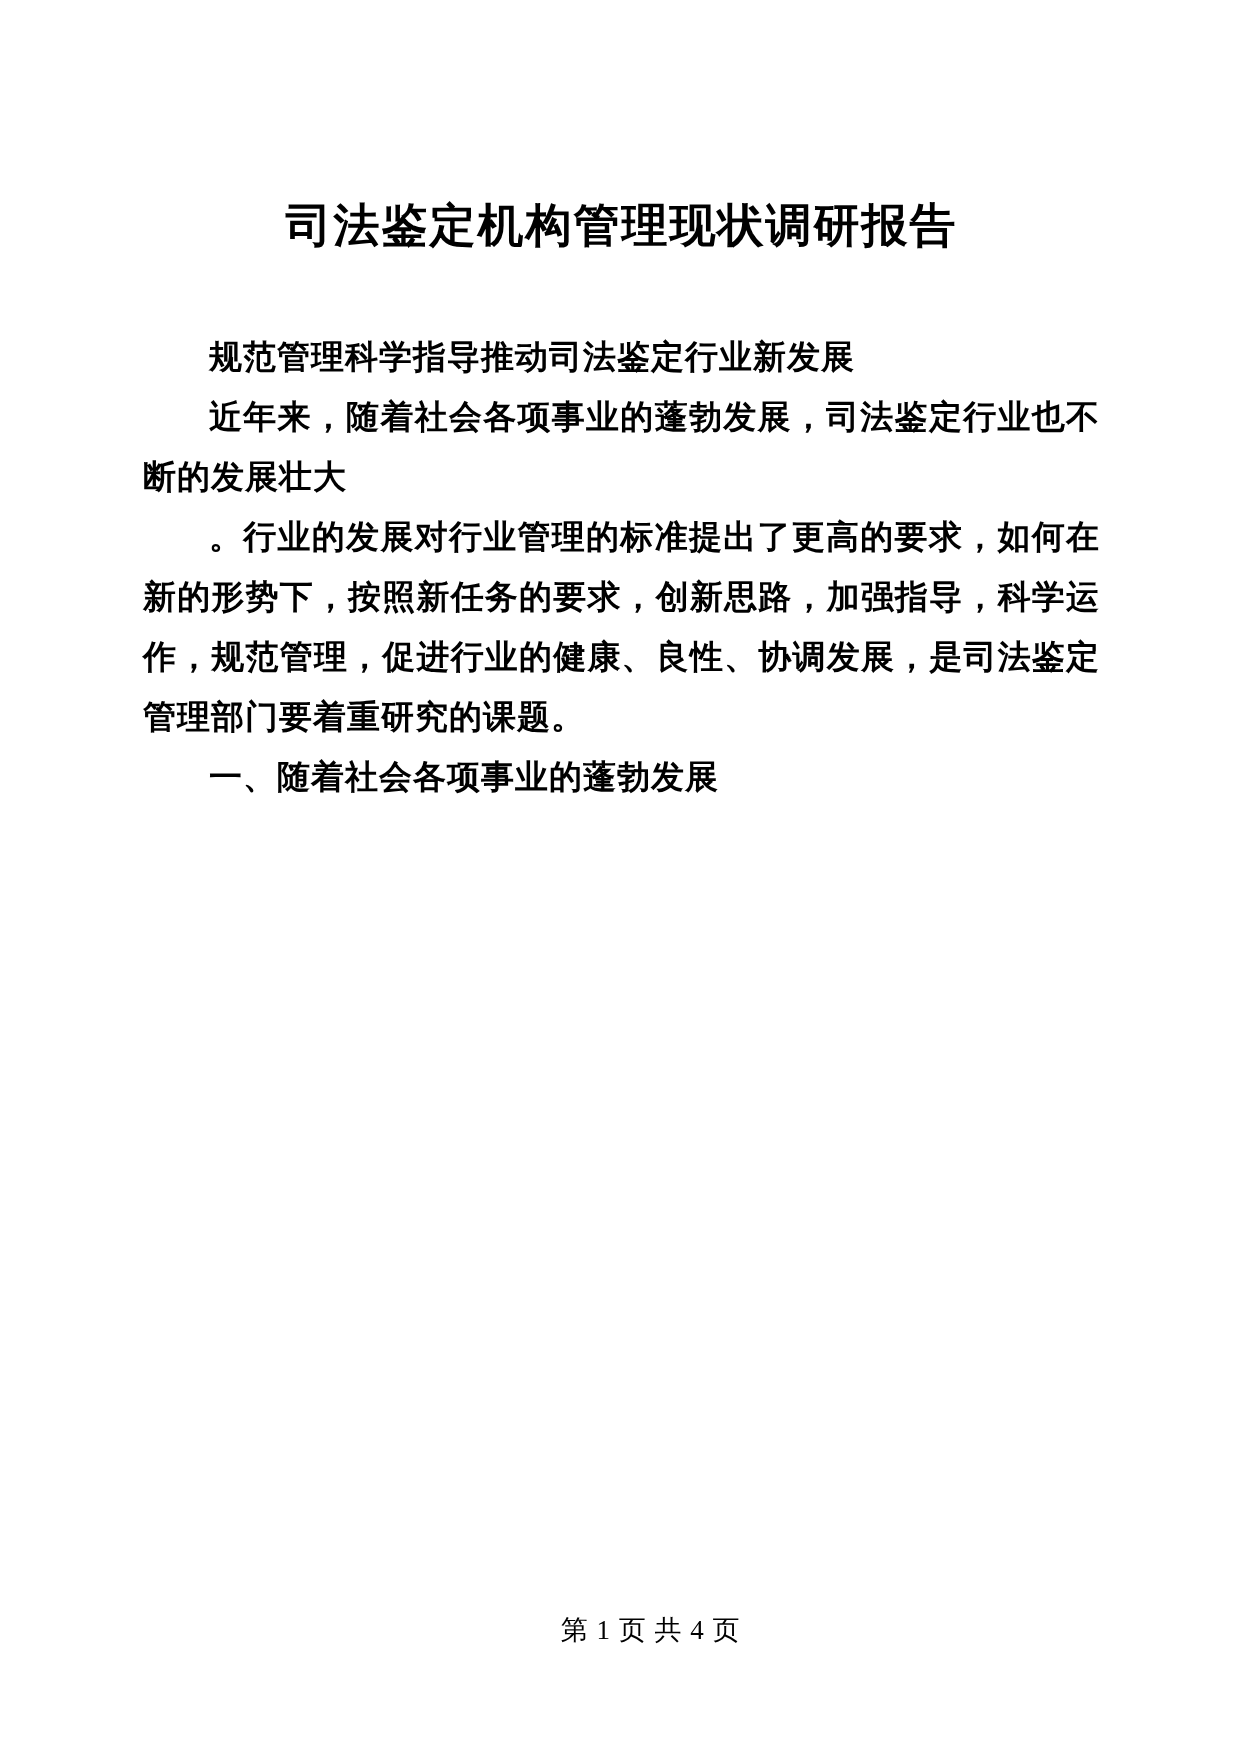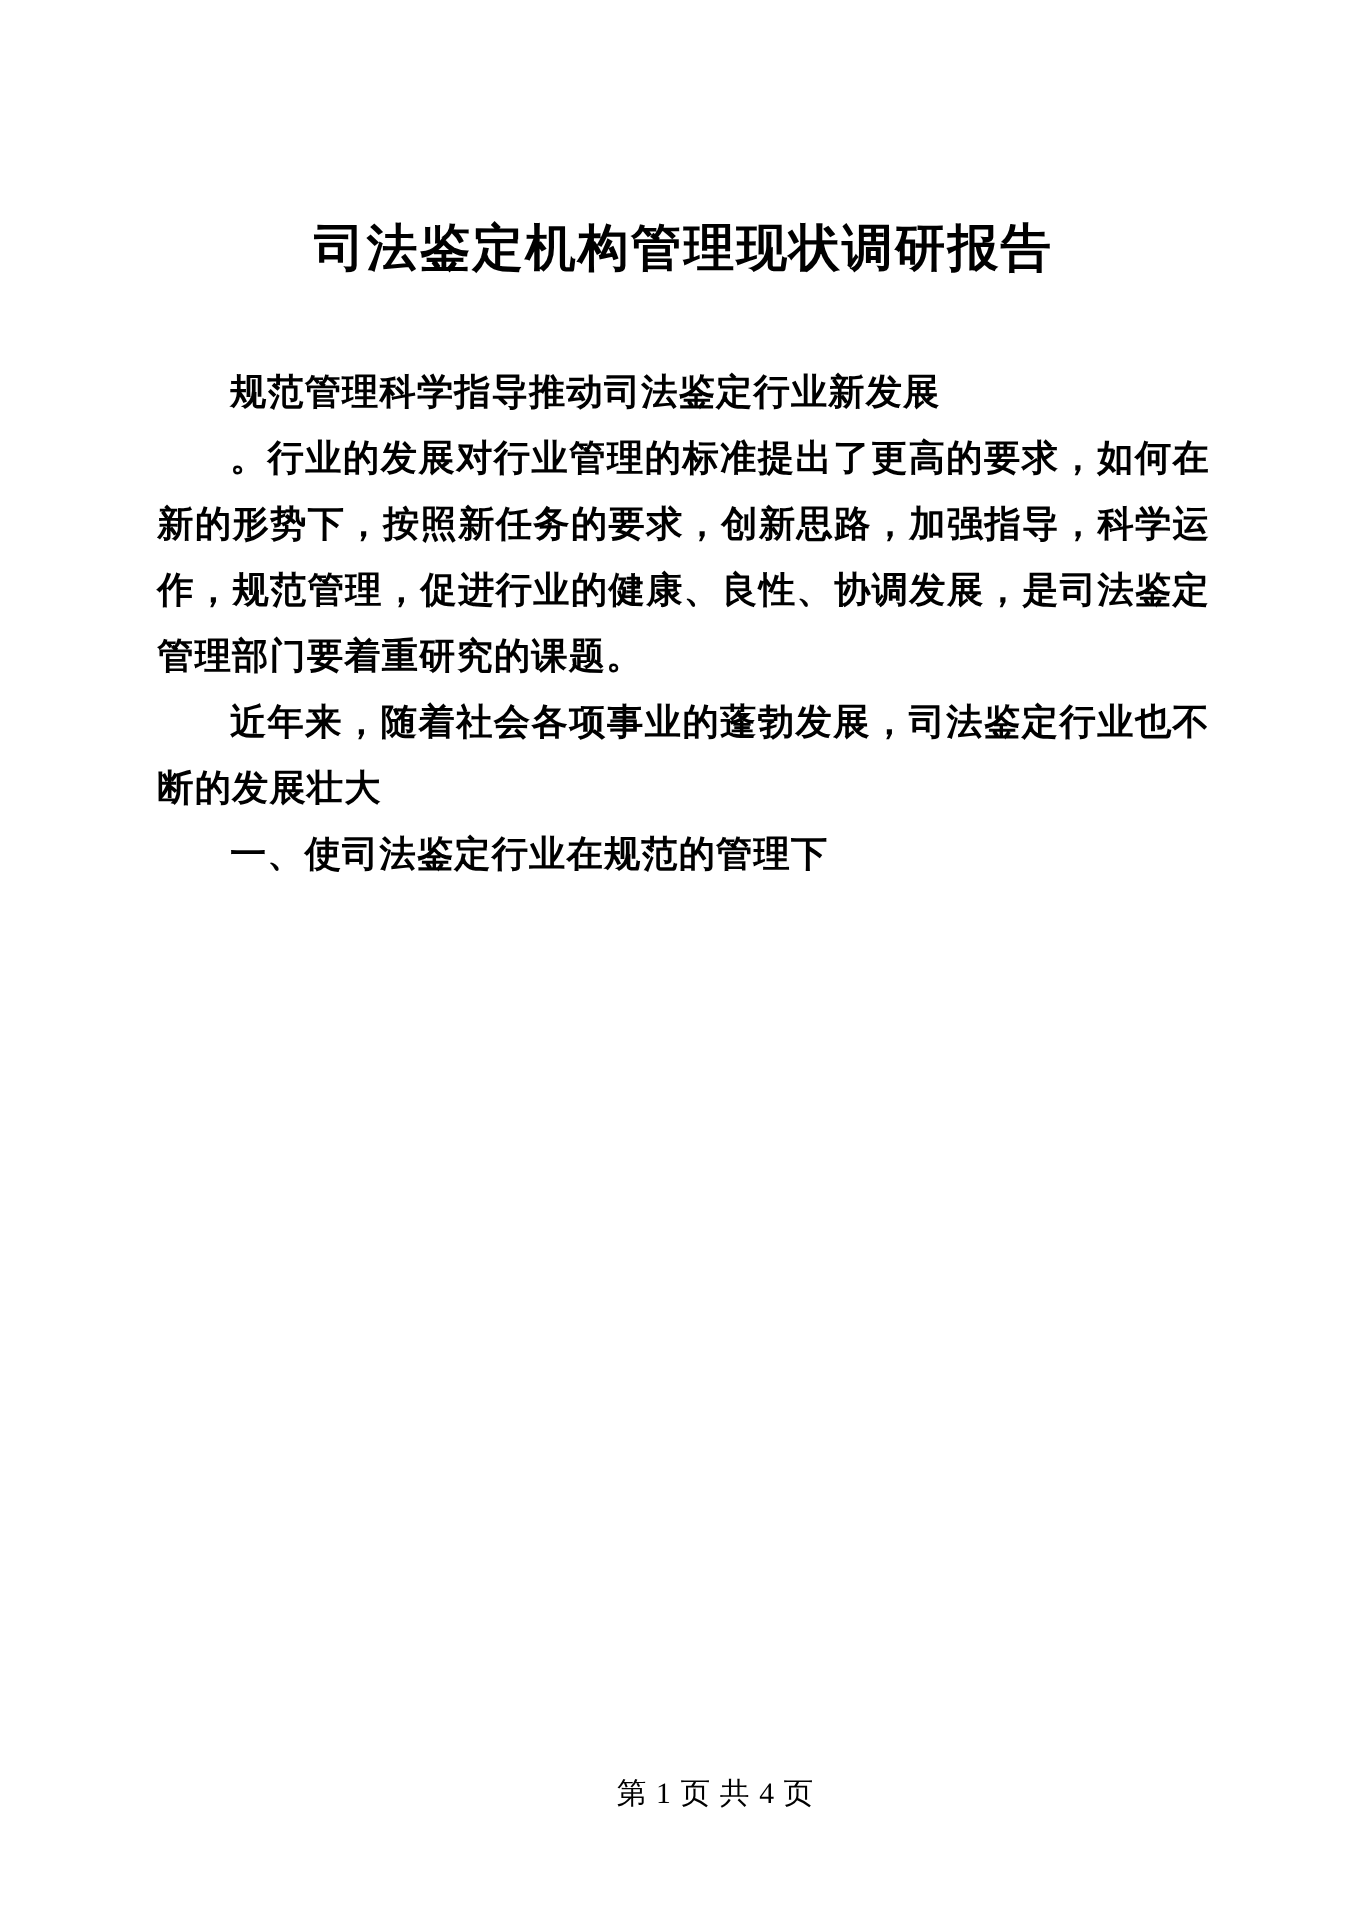--- a/index.html
+++ b/index.html
@@ -60,20 +60,20 @@
 </style>
 </head>
 <body>
 
 <div class="page">
 
   <div class="doc-title">司法鉴定机构管理现状调研报告</div>
 
   <div class="doc-body">
     <p>规范管理科学指导推动司法鉴定行业新发展</p>
+    <p>近年来，随着社会各项事业的蓬勃发展，司法鉴定行业也不断的发展壮大</p>
     <p>。行业的发展对行业管理的标准提出了更高的要求，如何在新的形势下，按照新任务的要求，创新思路，加强指导，科学运作，规范管理，促进行业的健康、良性、协调发展，是司法鉴定管理部门要着重研究的课题。</p>
-    <p>近年来，随着社会各项事业的蓬勃发展，司法鉴定行业也不断的发展壮大</p>
-    <p>一、使司法鉴定行业在规范的管理下</p>
+    <p>一、随着社会各项事业的蓬勃发展</p>
   </div>
 
   <div class="doc-footer">第 1 页  共 4 页</div>
 
 </div>
 
 </body></html>

